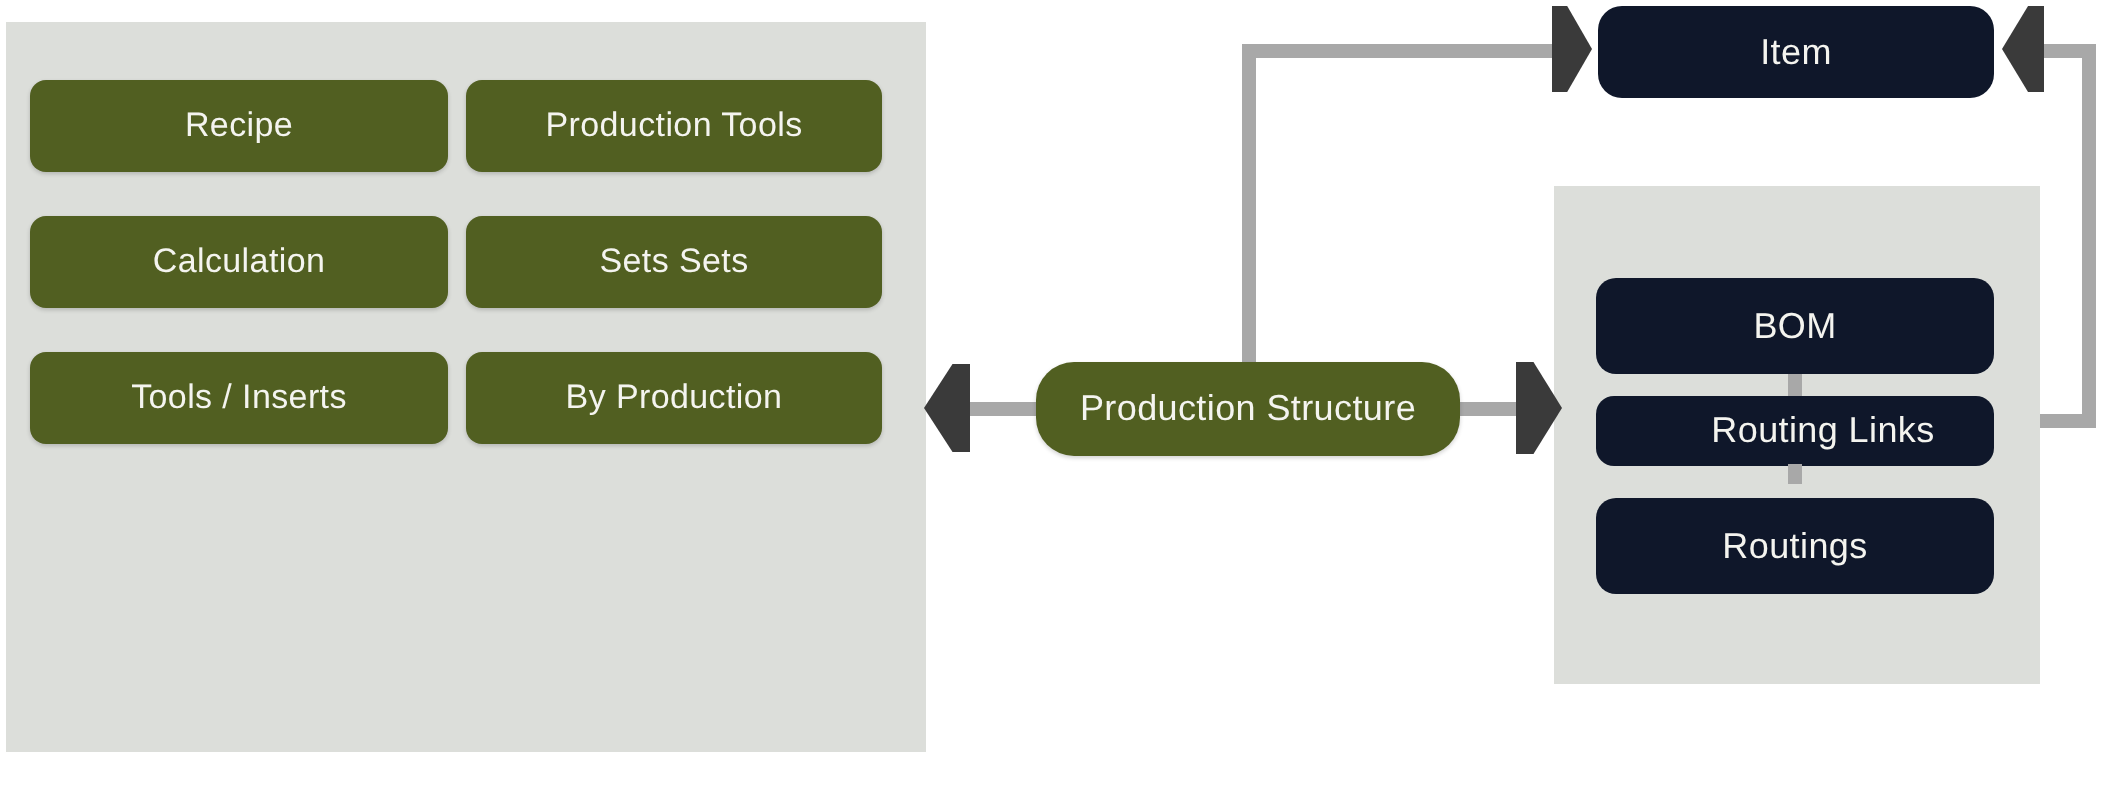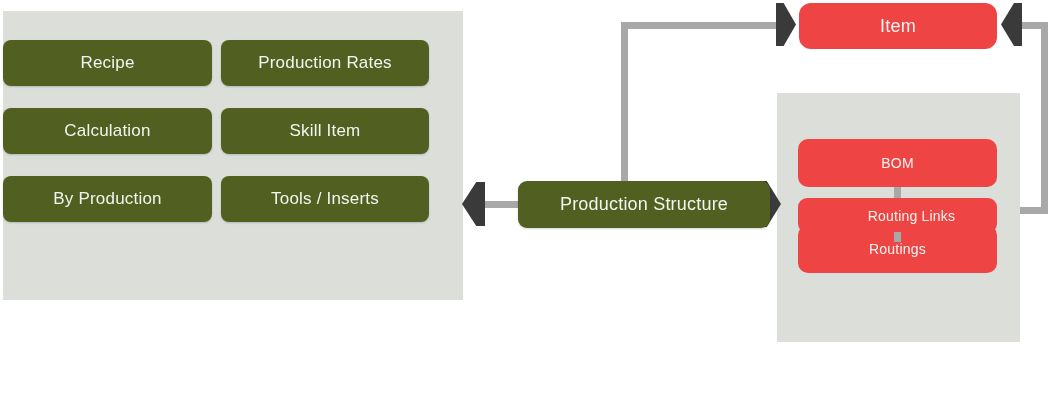--- a/index.html
+++ b/index.html
@@ -16,23 +16,23 @@
     overflow: hidden;
   }
   .panel {
     position: absolute;
     background: #dcdeda;
   }
   .left-panel {
     left: 3px;
     top: 11px;
     width: 460px;
-    height: 289px;
+    height: 365px;
     box-sizing: border-box;
-    padding: 29px 0 0 0;
+    padding: 29px 0 0 12px;
     display: grid;
     grid-template-columns: 209px 208px;
     column-gap: 9px;
     row-gap: 22px;
     grid-auto-rows: 46px;
     align-content: start;
   }
   .right-panel {
     left: 777px;
     top: 93px;
@@ -47,54 +47,54 @@
     color: #f4f4ef;
     font-weight: 300;
     letter-spacing: 0.2px;
     box-sizing: border-box;
   }
   .green {
     background: #515f21;
     box-shadow: 0 1px 2px rgba(0,0,0,0.18);
   }
   .gold {
-    background: #ef4444;
+    background: #0f172a;
   }
   .left-btn {
     border-radius: 8px;
     font-size: 17px;
   }
   .center-node {
     position: absolute;
     left: 518px;
     top: 181px;
-    width: 252px;
+    width: 212px;
     height: 47px;
-    border-radius: 9px;
+    border-radius: 19px;
     font-size: 18px;
   }
   .item-node {
     position: absolute;
     left: 799px;
     top: 3px;
     width: 198px;
     height: 46px;
     border-radius: 12px;
     font-size: 18px;
   }
   .gold-box {
     position: absolute;
     left: 21px;
     width: 199px;
     border-radius: 10px;
-    font-size: 14px;
+    font-size: 18px;
   }
   .gold-box.bom      { top: 46px;  height: 48px; }
   .gold-box.routing-links { top: 105px; height: 35px; border-radius: 9px; padding-left: 28px; }
-  .gold-box.routings { top: 132px; height: 48px; }
+  .gold-box.routings { top: 156px; height: 48px; }
   .conn {
     position: absolute;
     background: #a8a8a8;
   }
   .arrowhead {
     position: absolute;
     background: #3a3a3a;
   }
   .arrow-right {
     clip-path: polygon(0 0, 38% 0, 100% 50%, 38% 100%, 0 100%);
@@ -103,25 +103,25 @@
     clip-path: polygon(100% 0, 62% 0, 0 50%, 62% 100%, 100% 100%);
   }
 </style>
 </head>
 <body>
 
 <div class="canvas">
 
   <div class="panel left-panel">
     <div class="node green left-btn">Recipe</div>
-    <div class="node green left-btn">Production Rates</div>
+    <div class="node green left-btn">Production Tools</div>
     <div class="node green left-btn">Calculation</div>
-    <div class="node green left-btn">Skill Item</div>
+    <div class="node green left-btn">Sets Sets</div>
+    <div class="node green left-btn">Tools / Inserts</div>
     <div class="node green left-btn">By Production</div>
-    <div class="node green left-btn">Tools / Inserts</div>
   </div>
 
   <div class="panel right-panel">
     <div class="node gold gold-box bom">BOM</div>
     <div class="node gold gold-box routing-links">Routing Links</div>
     <div class="node gold gold-box routings">Routings</div>
   </div>
 
   <div class="conn" style="left:621px; top:22px; width:7px; height:159px;"></div>
   <div class="conn" style="left:621px; top:22px; width:155px; height:7px;"></div>

